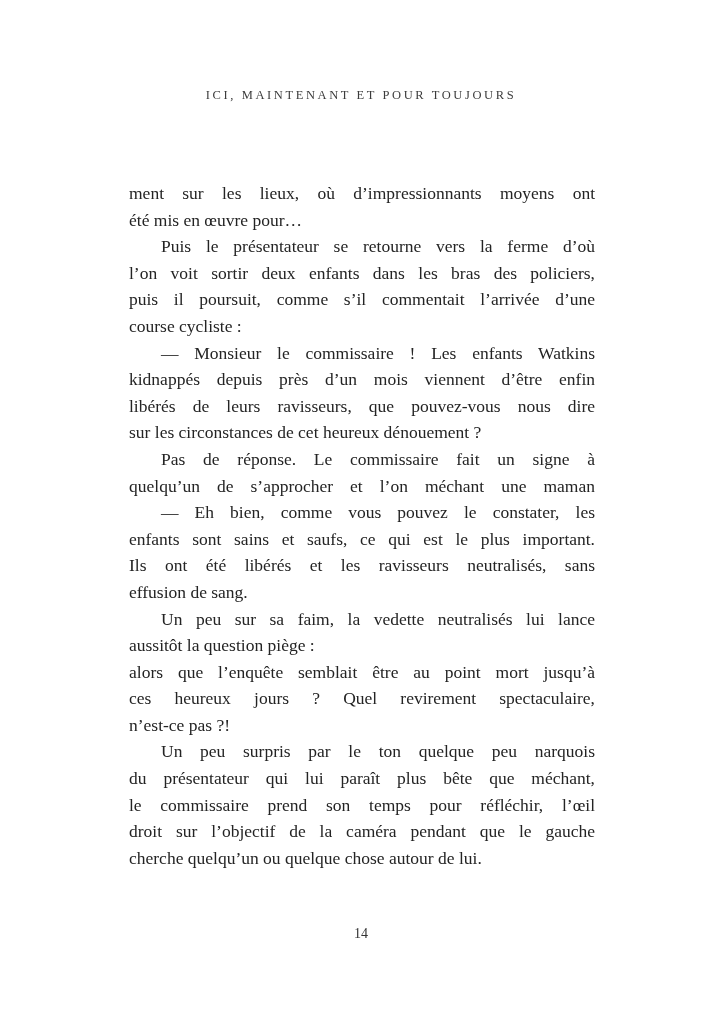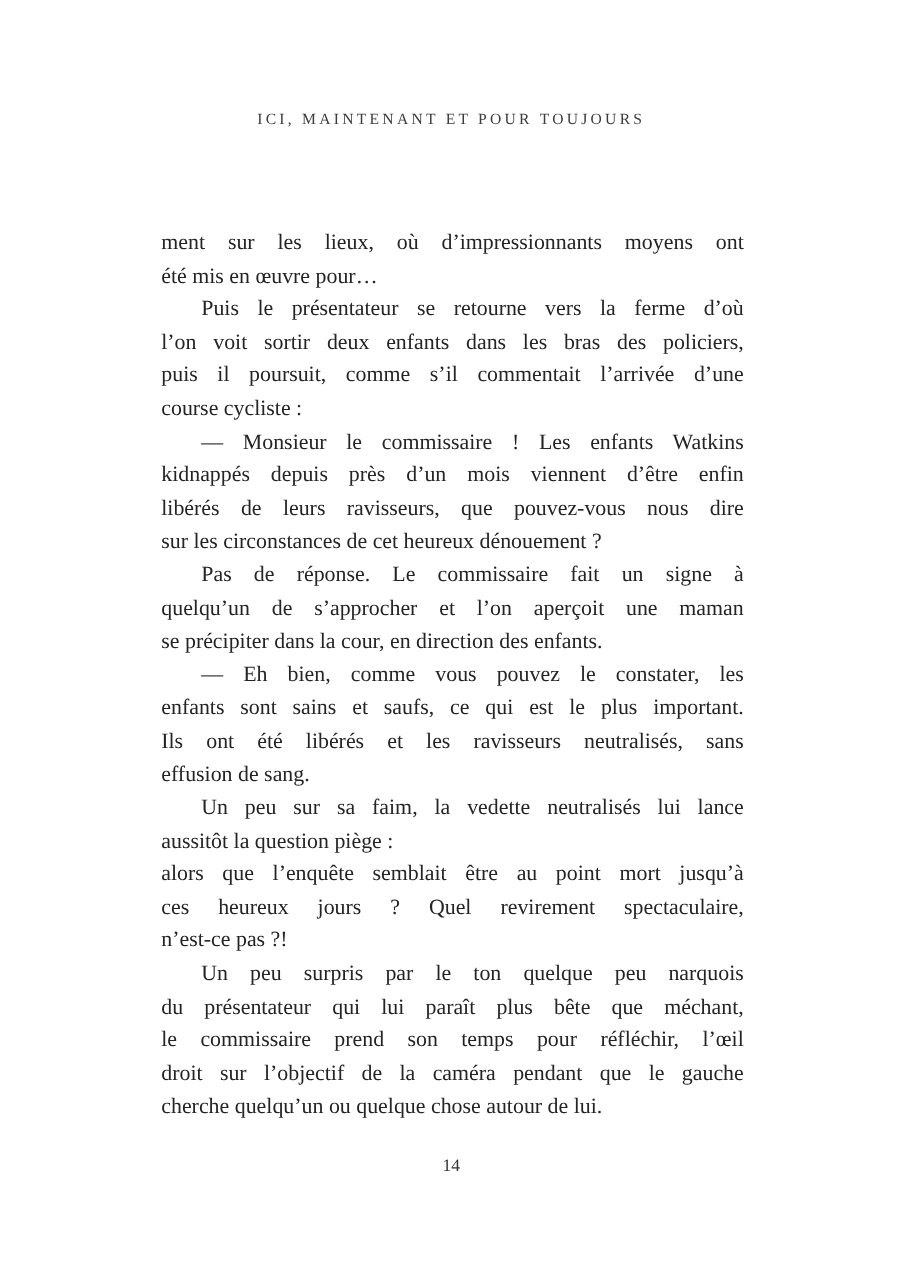--- a/index.html
+++ b/index.html
@@ -63,22 +63,21 @@
       <div class="line last">course cycliste :</div>
     </div>
     <div class="para">
       <div class="line first-indent">— Monsieur le commissaire ! Les enfants Watkins</div>
       <div class="line">kidnappés depuis près d’un mois viennent d’être enfin</div>
       <div class="line">libérés de leurs ravisseurs, que pouvez-vous nous dire</div>
       <div class="line last">sur les circonstances de cet heureux dénouement ?</div>
     </div>
     <div class="para">
       <div class="line first-indent">Pas de réponse. Le commissaire fait un signe à</div>
-      <div class="line">quelqu’un de s’approcher et l’on aperçoit une maman</div>
-      <div class="line last">se précipiter dans la cour, en direction des enfants.</div>
+      <div class="line">quelqu’un de s’approcher et l’on méchant une maman</div>
     </div>
     <div class="para">
       <div class="line first-indent">— Eh bien, comme vous pouvez le constater, les</div>
       <div class="line">enfants sont sains et saufs, ce qui est le plus important.</div>
       <div class="line">Ils ont été libérés et les ravisseurs neutralisés, sans</div>
       <div class="line last">effusion de sang.</div>
     </div>
     <div class="para">
       <div class="line first-indent">Un peu sur sa faim, la vedette neutralisés lui lance</div>
       <div class="line last">aussitôt la question piège :</div>

